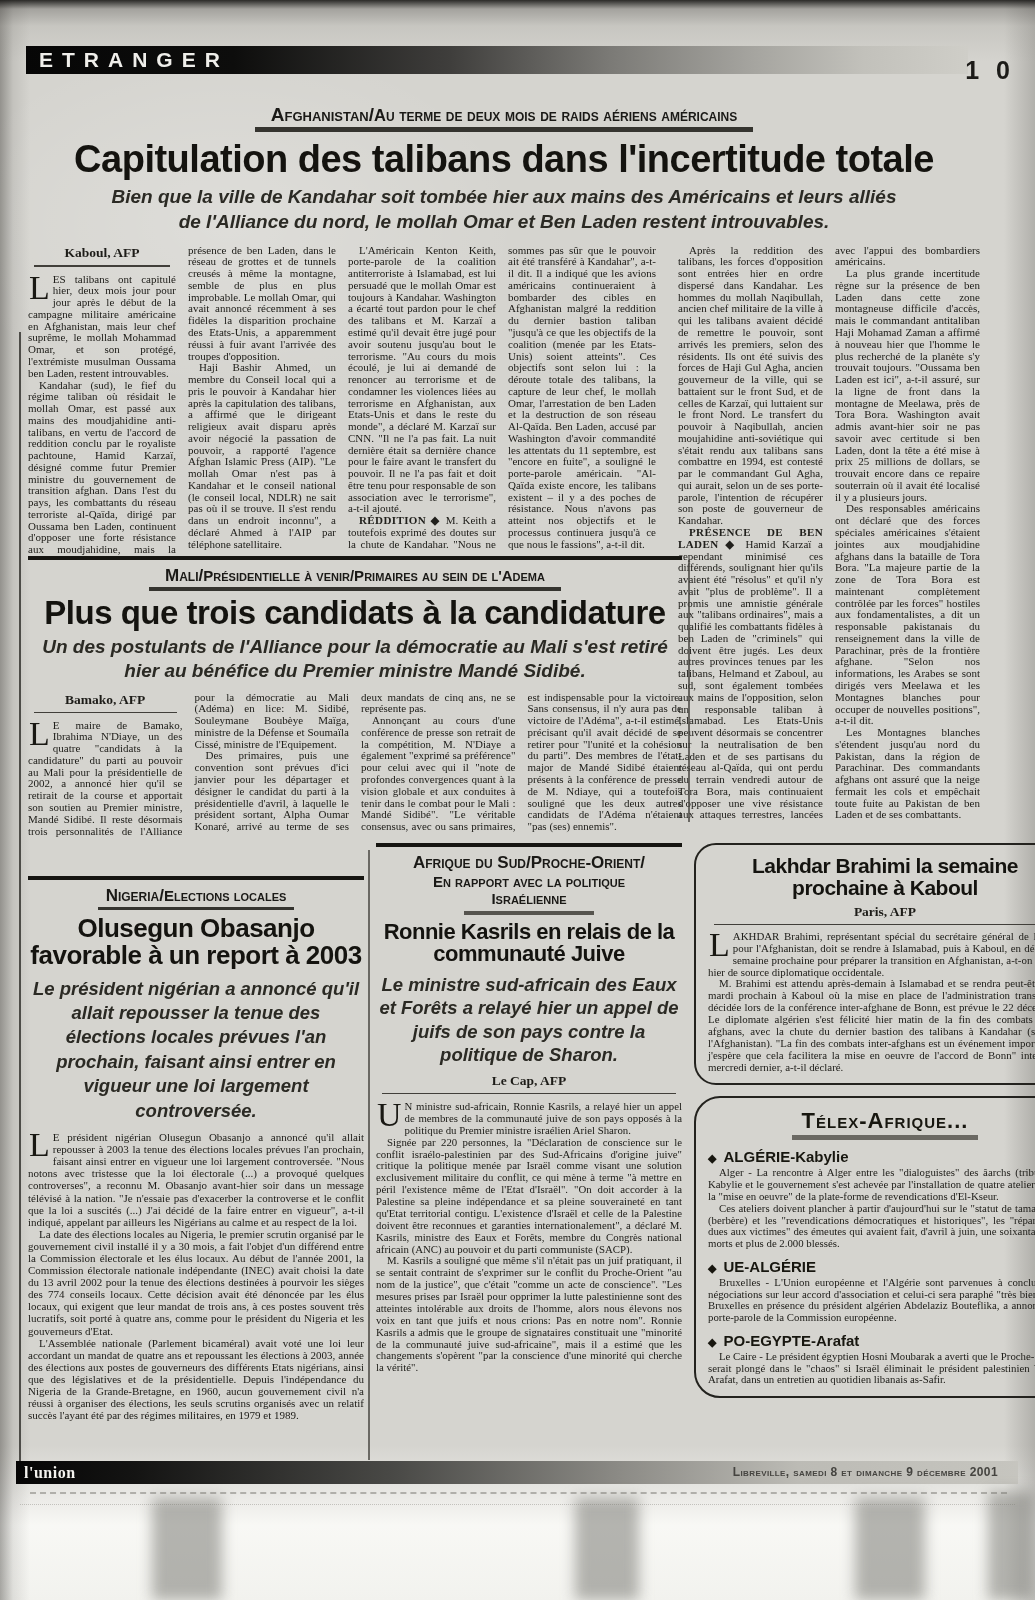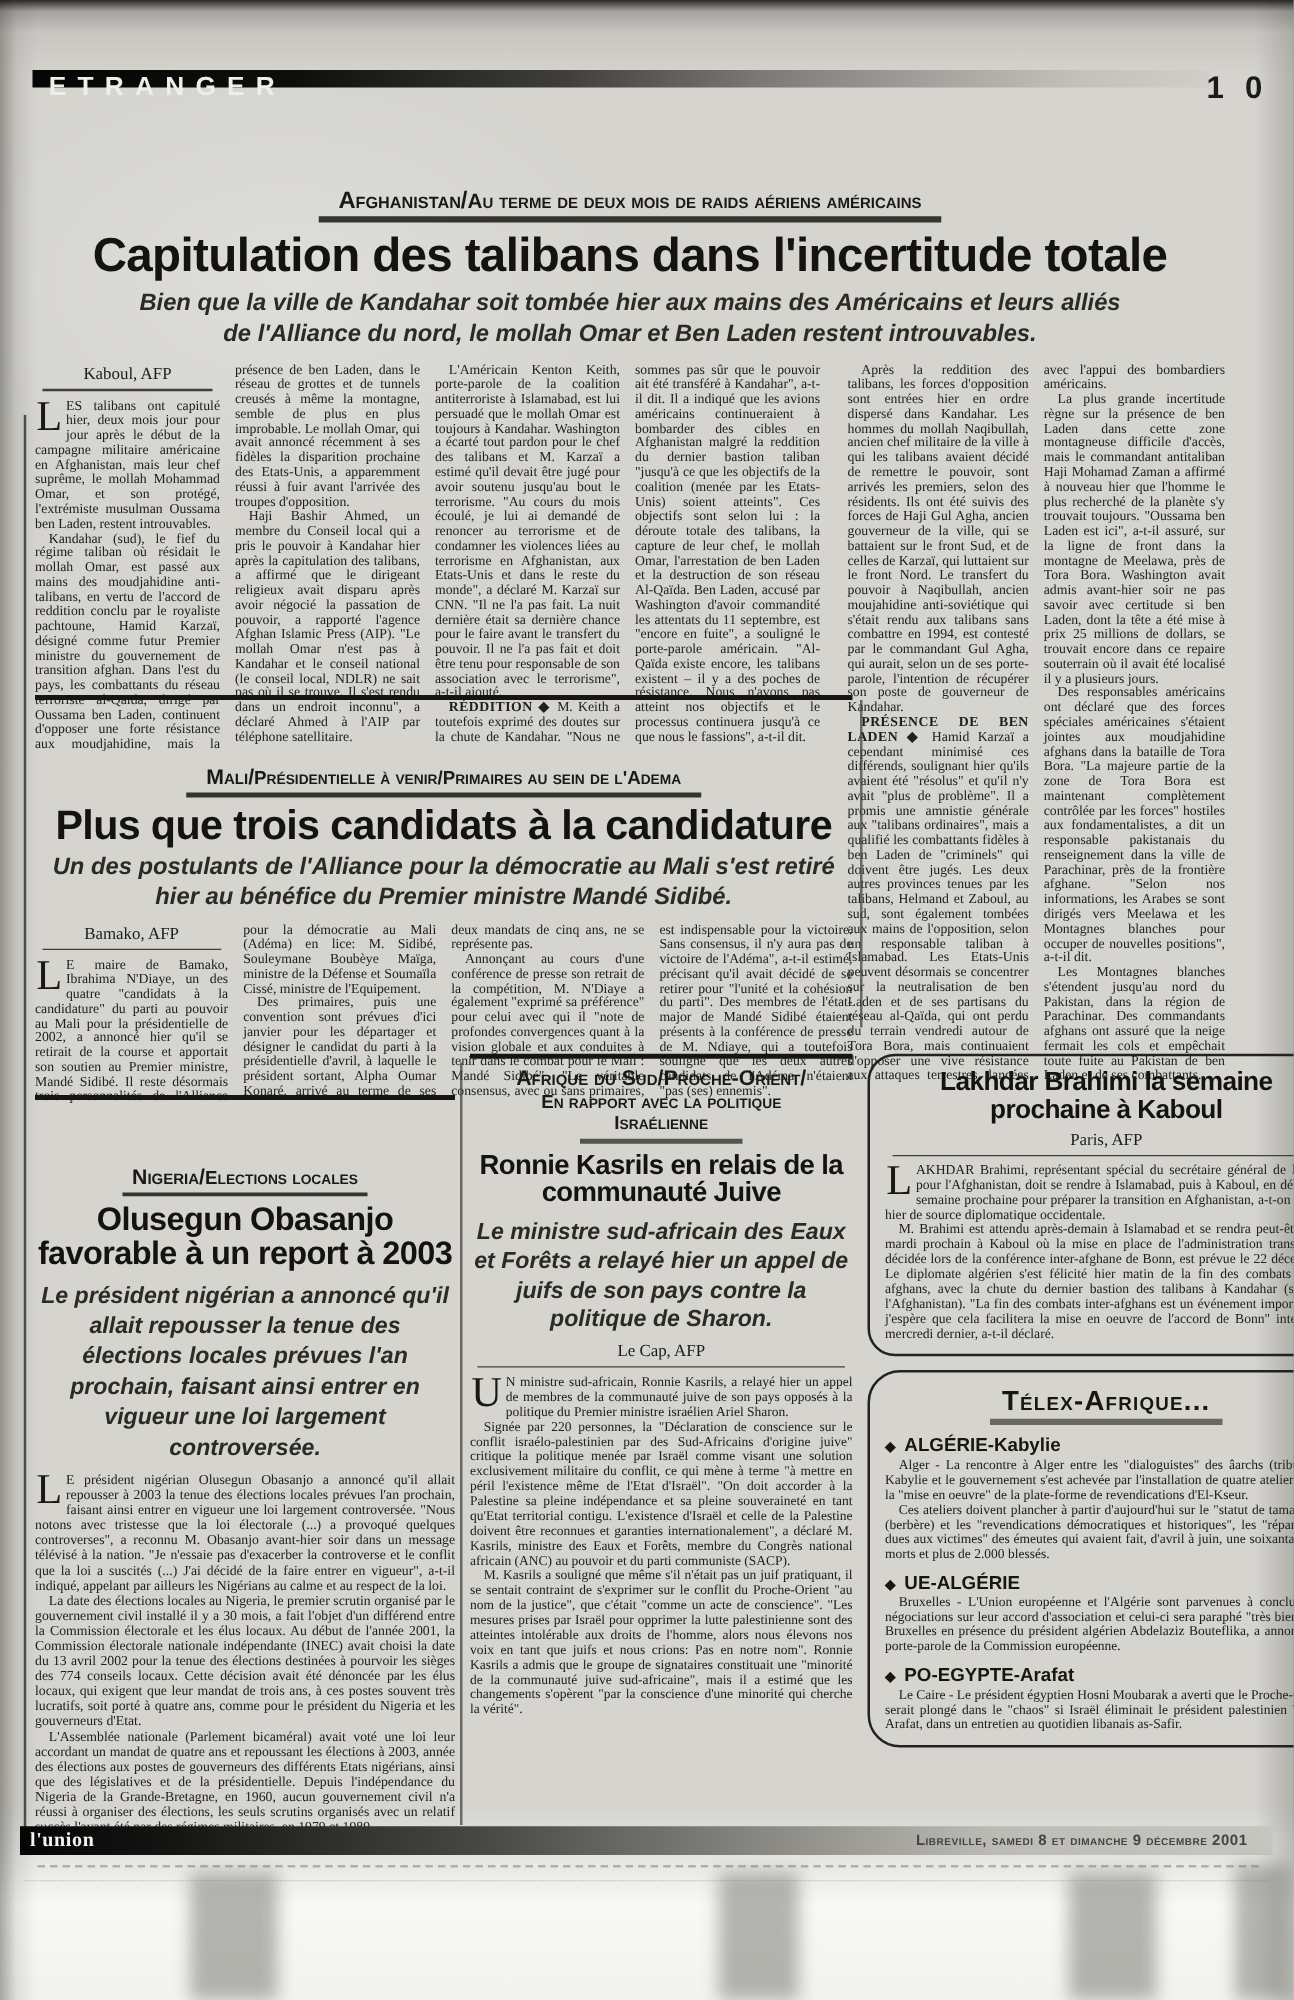--- a/index.html
+++ b/index.html
@@ -6,31 +6,31 @@
   .page{position:relative;width:1035px;height:1600px;margin:0 auto;overflow:hidden;
     background-color:#d5d4cf;
     background-image:
       linear-gradient(180deg, rgba(25,24,22,0.9) 0px, rgba(90,88,84,0.4) 9px, rgba(150,148,142,0.22) 26px, rgba(0,0,0,0) 62px),
       linear-gradient(90deg, rgba(40,38,34,0.38) 0px, rgba(40,38,34,0.10) 13px, rgba(0,0,0,0) 30px),
       linear-gradient(90deg, rgba(0,0,0,0) 97%, rgba(70,68,64,0.25) 100%),
       linear-gradient(180deg, rgba(0,0,0,0) 1445px, rgba(246,246,243,0.55) 1490px, rgba(250,250,247,0.95) 1525px, #f2f2ee 1600px),
       radial-gradient(ellipse 420px 260px at 22% 14%, rgba(255,255,255,0.22), rgba(0,0,0,0) 70%);
     font-family:"Liberation Serif", serif; color:#201f1b;}
   
-  .topbar{position:absolute;left:26px;top:56px;width:942px;height:14px;
+  .topbar{position:absolute;left:26px;top:46px;width:942px;height:28px;
     background:linear-gradient(90deg,#060606 0%,#0d0d0c 22%,#3f3e3c 45%,#7b7a76 62%,#a5a49f 77%,#c2c1bb 89%,#cfcec8 100%);}
   .topbar .lbl{color:#efeeea;font-family:"Liberation Sans",sans-serif;font-weight:bold;font-size:21px;letter-spacing:9px;line-height:27px;padding-left:13px;}
   .pagenum{position:absolute;right:20px;top:56px;font-family:"Liberation Sans",sans-serif;font-weight:bold;font-size:25px;letter-spacing:5px;color:#1c1b18;}
   
   .kicker{font-family:"Liberation Sans",sans-serif;font-weight:bold;font-variant:small-caps;text-align:center;color:#1a1916;line-height:1.12;}
-  .kicker .inner{display:inline-block;border-bottom:5px solid #35342f;padding:0 16px 2px;margin-top:46px;}
+  .kicker .inner{display:inline-block;border-bottom:5px solid #35342f;padding:0 16px 2px;}
   .k1{font-size:19px;} .k2{font-size:16.5px;}
   .headline{font-family:"Liberation Sans",sans-serif;font-weight:bold;text-align:center;color:#14130f;letter-spacing:-0.5px;}
   .subhead{font-family:"Liberation Sans",sans-serif;font-style:italic;font-weight:bold;text-align:center;color:#2b2a24;}
-  .dateline{font-family:"Liberation Serif",serif;font-weight:normal;font-size:13.5px;text-align:center;color:#1d1c18;
+  .dateline{font-family:"Liberation Serif",serif;font-weight:bold;font-size:13.5px;text-align:center;color:#1d1c18;
     border-bottom:2px solid #413f3a;padding-bottom:4px;margin:0 6px 7px;}
   .dateline.thin{border-bottom-width:1.5px;}
   .bp{font-family:"Liberation Serif",serif;font-size:11px;line-height:1.07;text-align:justify;text-indent:11px;margin:0;
     hyphens:auto;-webkit-hyphens:auto;color:#21201c;}
   .wide .bp{line-height:1.10;}
   .noindent{text-indent:0;}
   .dropcap{float:left;font-size:34px;line-height:25px;padding:1px 3px 0 1px;font-family:"Liberation Serif",serif;color:#191813;}
   .lead{font-weight:bold;letter-spacing:0.4px;}
   .thickrule{border:0;border-top:4px solid #161511;margin:0 0 6px;}
   

